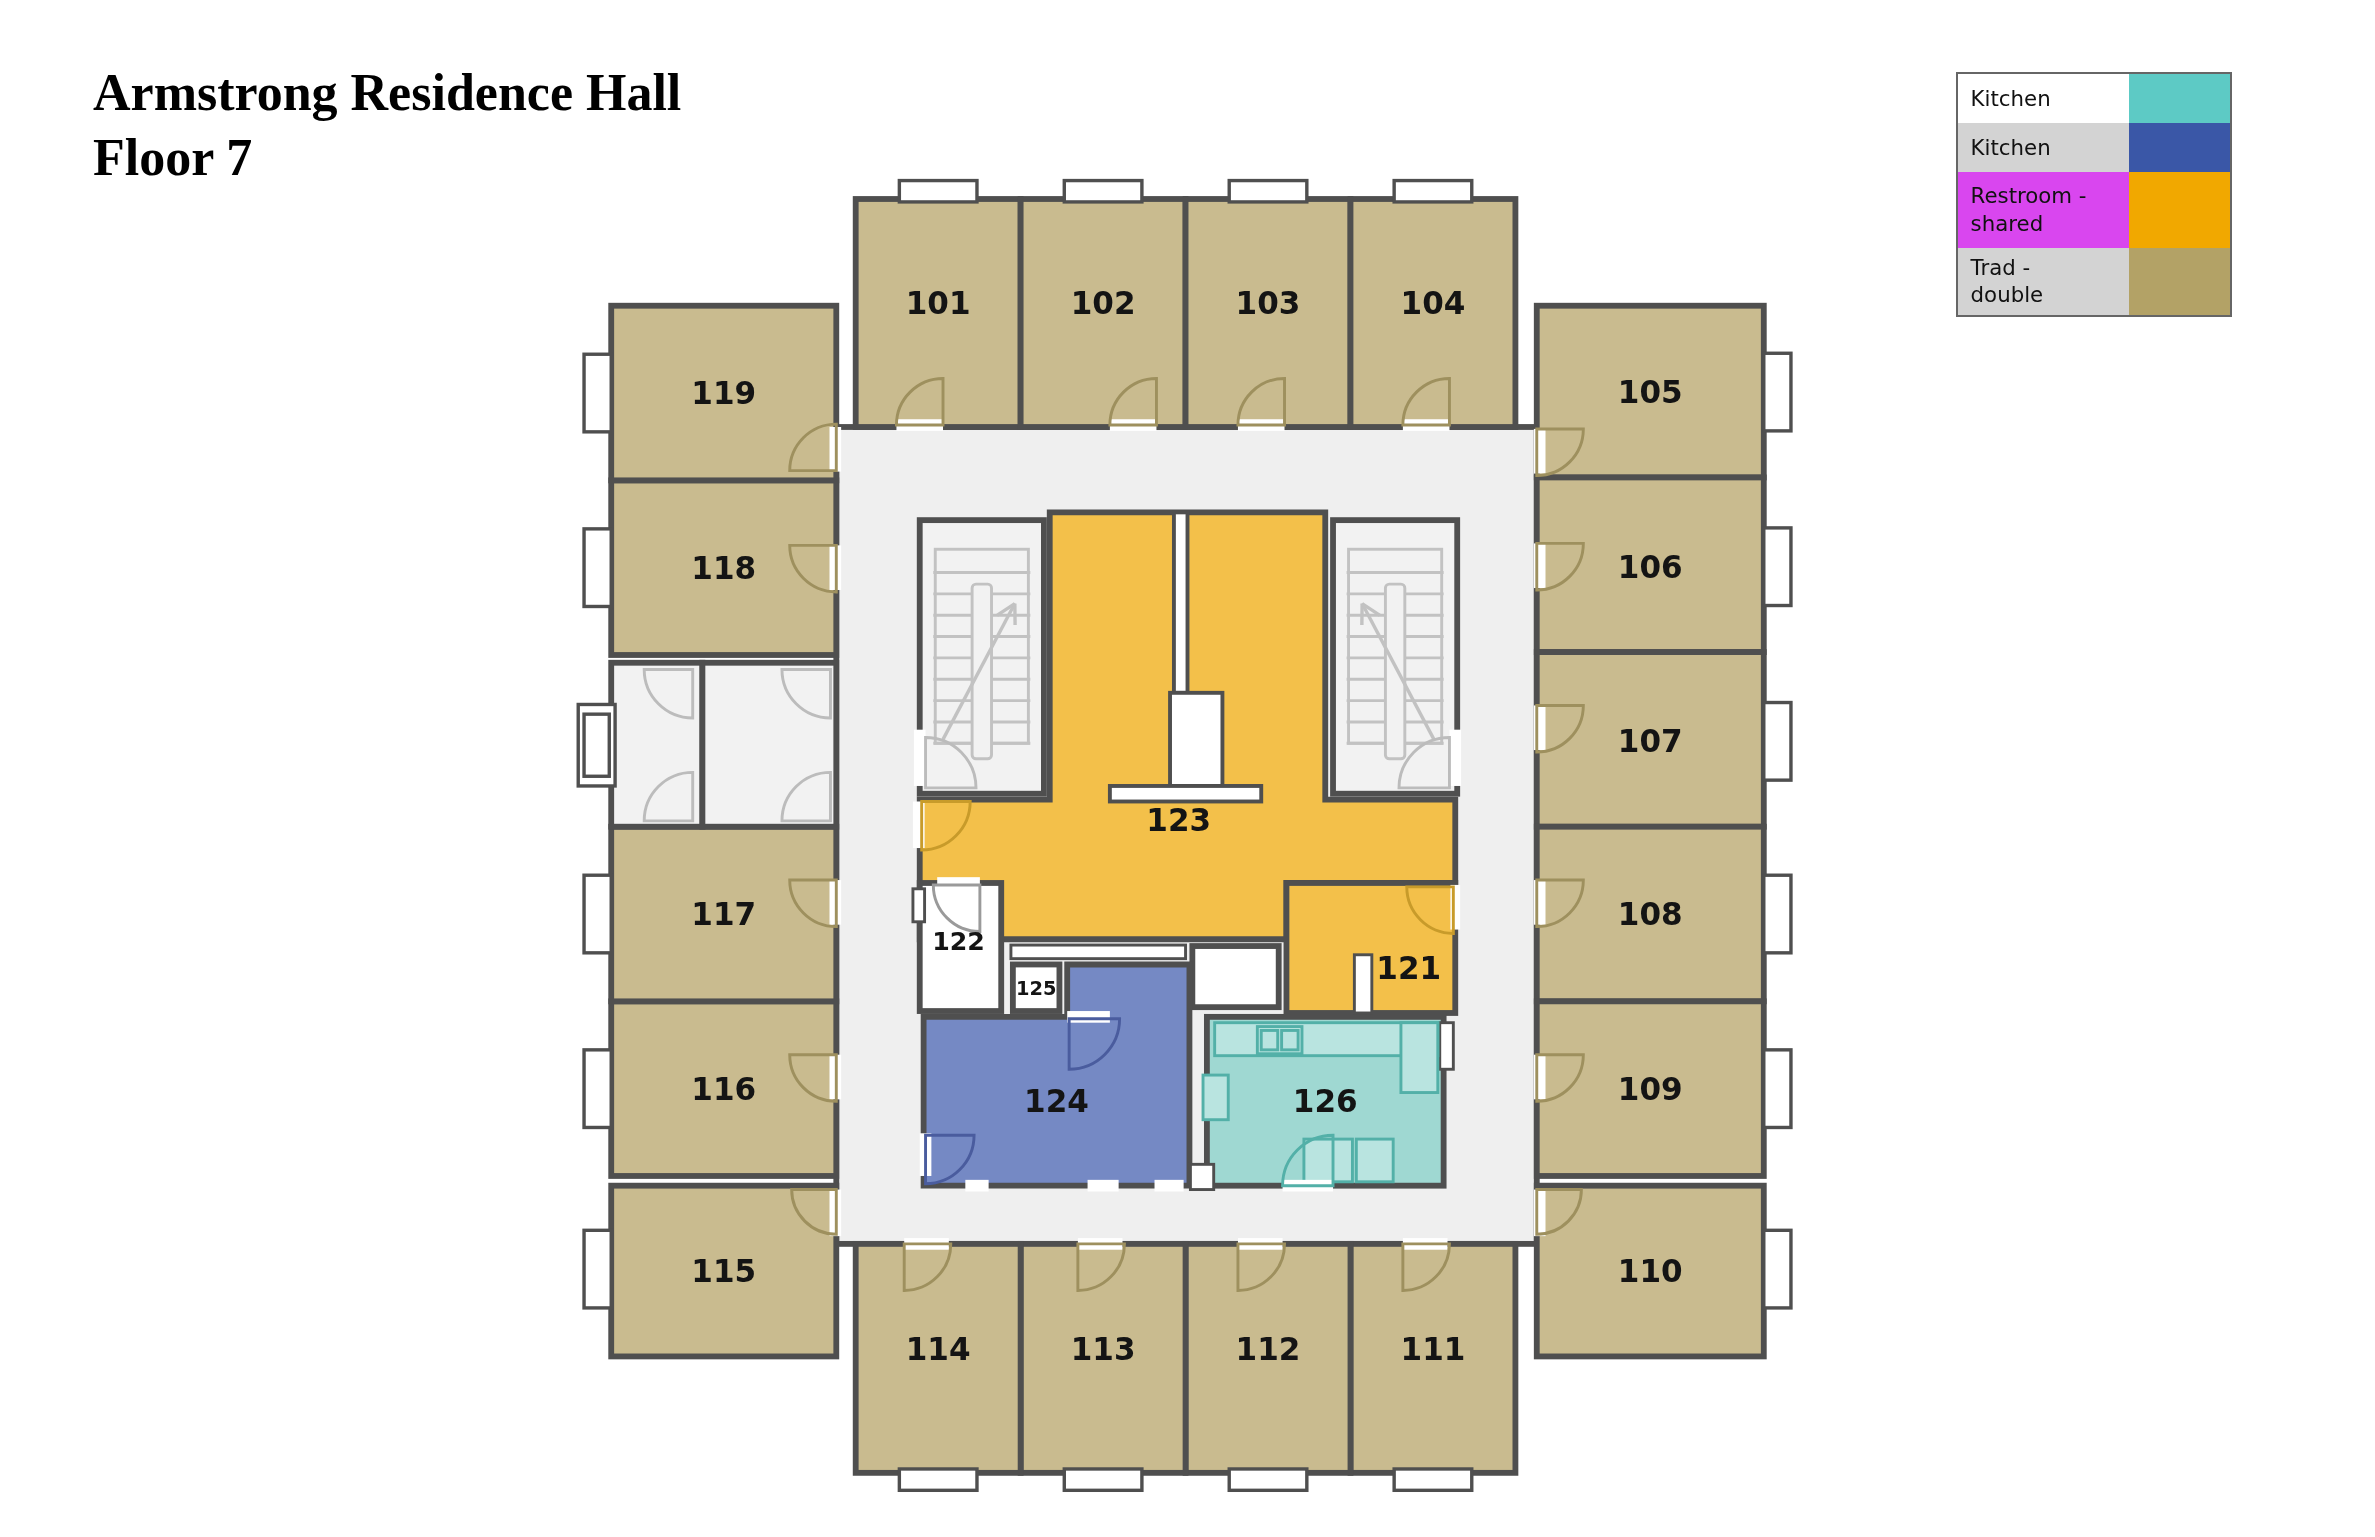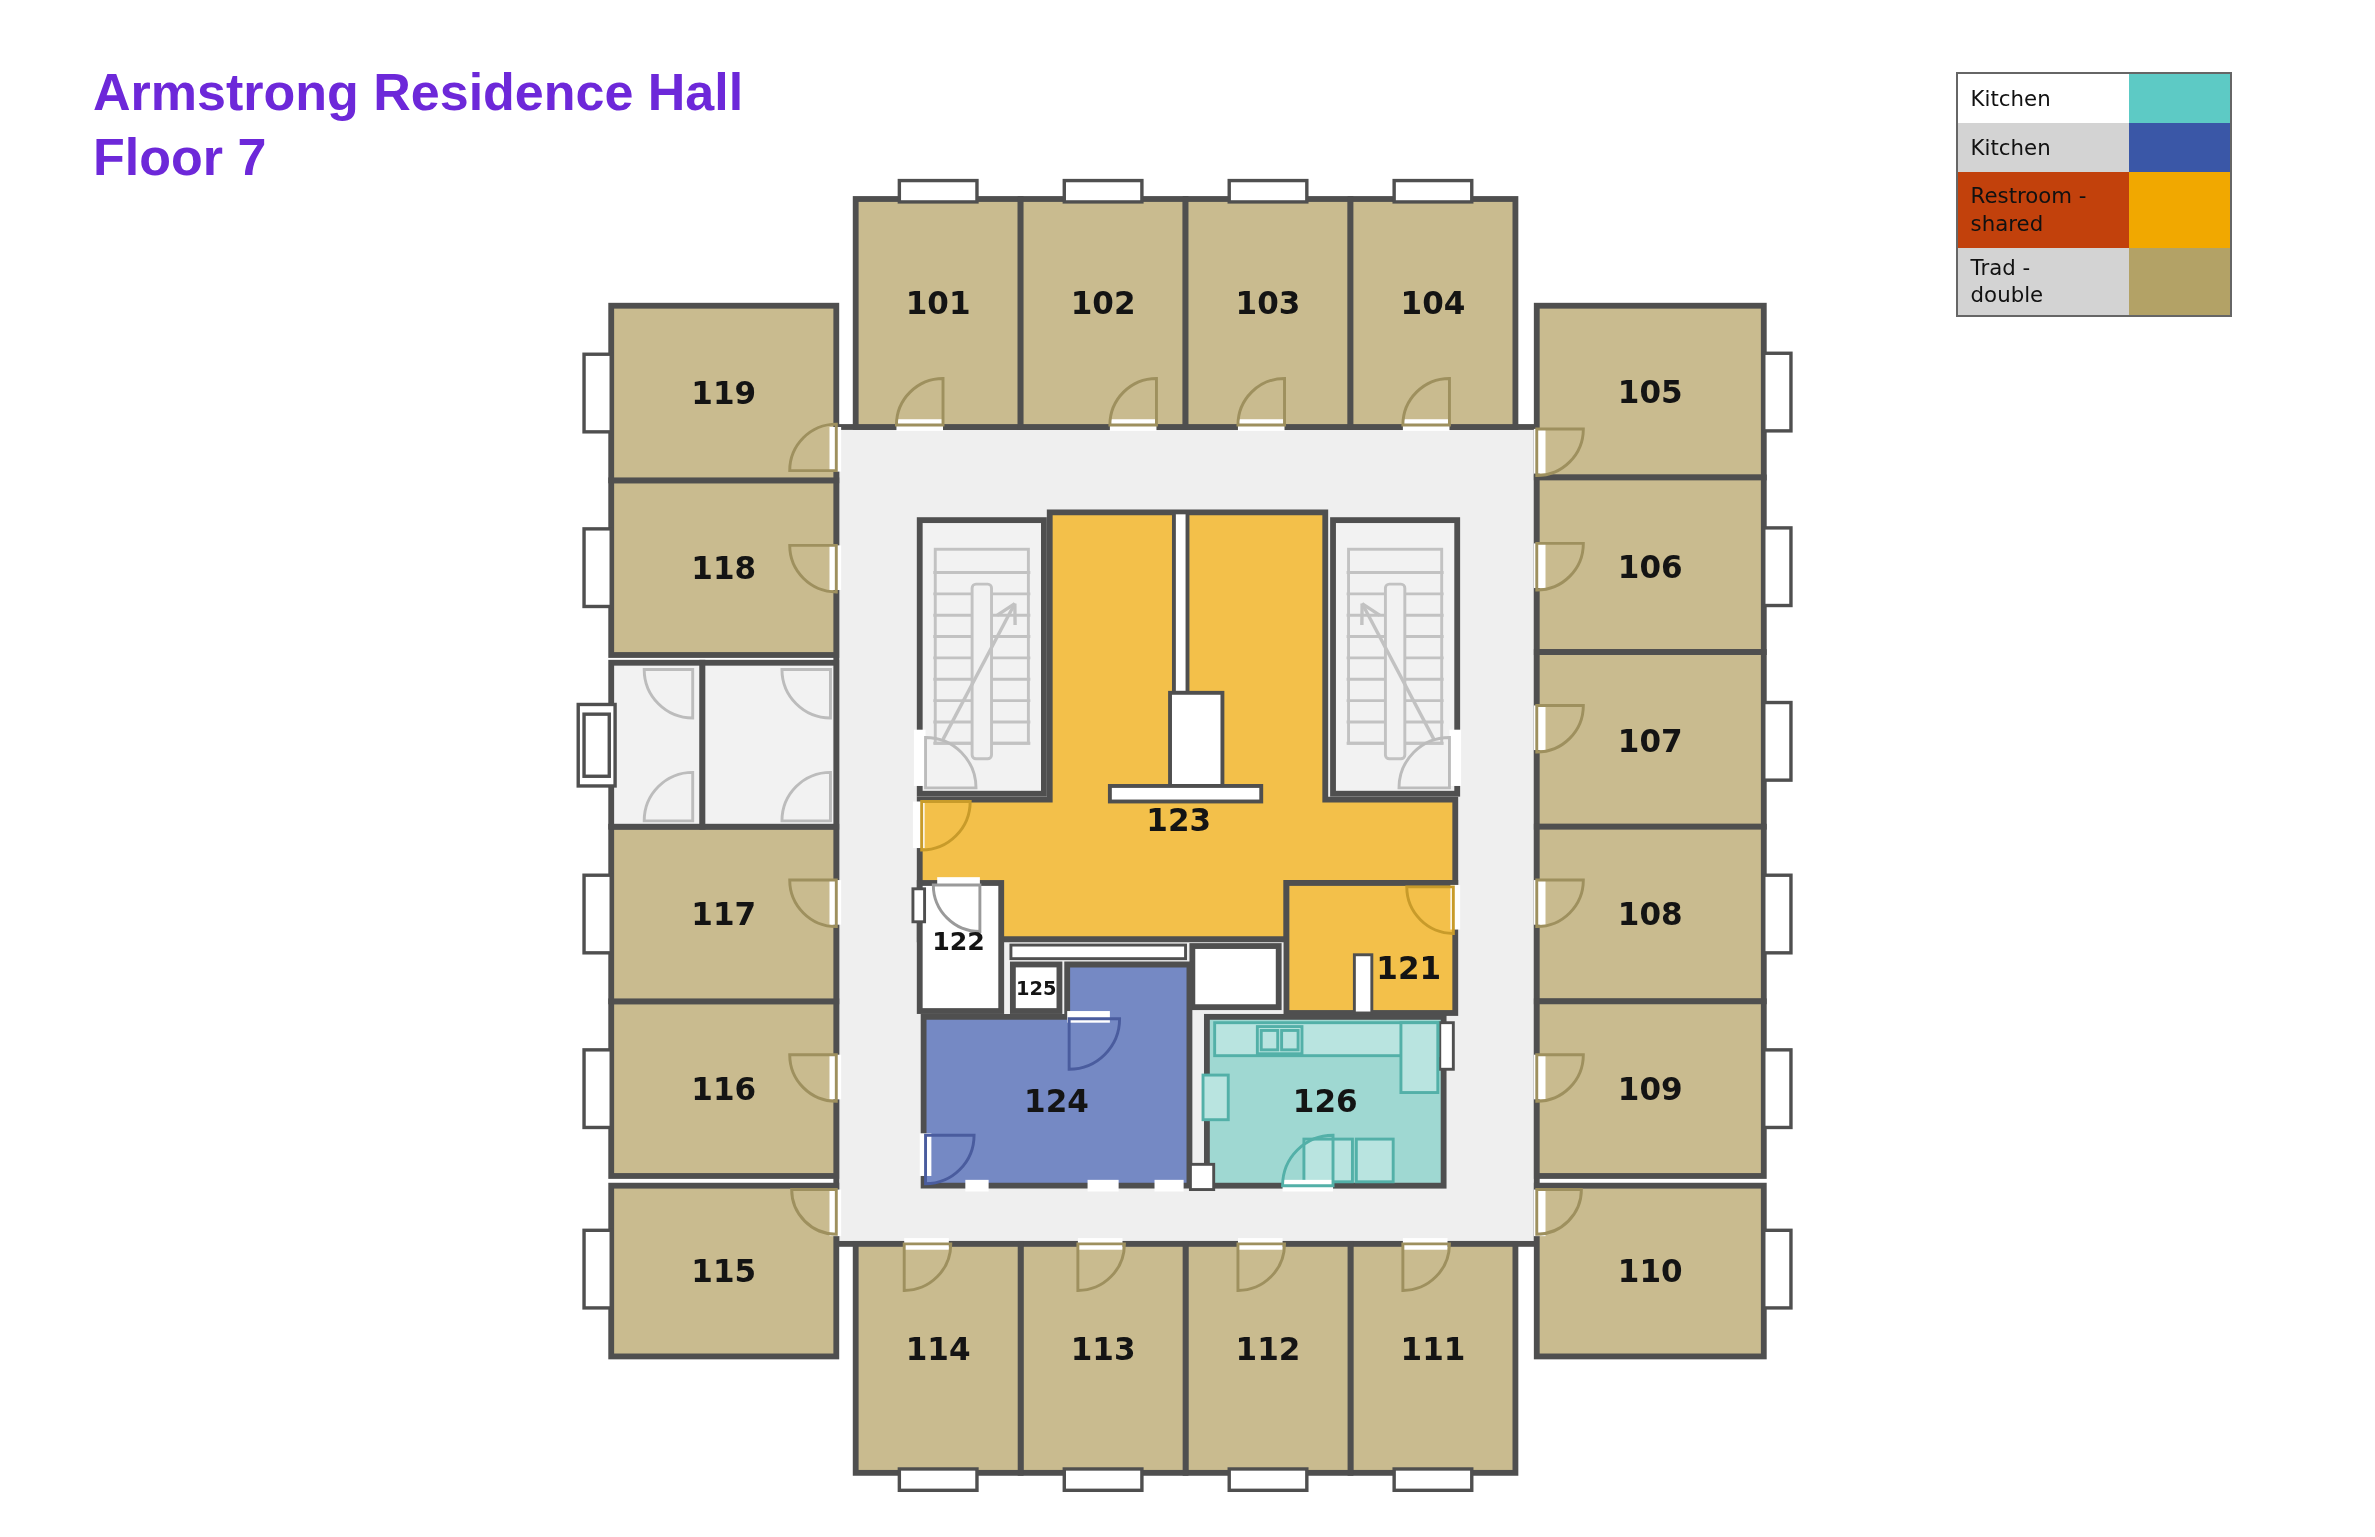--- a/index.html
+++ b/index.html
@@ -1,20 +1,20 @@
 <!DOCTYPE html>
 <html><head>
 <meta charset="utf-8">
 <style>
   html,body{margin:0;padding:0;background:#ffffff;}
   .stage{position:relative;width:2375px;height:1537px;background:#ffffff;overflow:hidden;
          font-family:"DejaVu Sans",sans-serif;}
   #plan-svg{position:absolute;left:0;top:0;}
-  .title{position:absolute;left:93px;top:60px;font-family:Liberation Sans, sans-serif;
-         font-weight:bold;font-size:52px;line-height:1.25;color:#6d28d9;}
+  .title{position:absolute;left:93px;top:60px;font-family:Liberation Serif, serif;
+         font-weight:bold;font-size:52px;line-height:1.25;color:#000000;}
   #legend{position:absolute;left:1956px;top:72px;width:276px;border:2.9px solid #666666;
           background:#ffffff;box-sizing:border-box;}
   .legend-row{display:flex;align-items:stretch;min-height:49px;}
   .legend-label{flex:1;display:flex;align-items:center;padding:5.8px 5.8px 5.8px 12.6px;
                 font-size:21.3px;color:#111;line-height:1.3;}
   .legend-swatch{width:101px;flex:0 0 101px;}
 </style>
 </head>
 <body>
 
@@ -213,21 +213,21 @@
   </div>
   <div id="legend">
       <div class="legend-row" style="background: rgb(255, 255, 255); min-height: 49px;">
         <div class="legend-label">Kitchen</div>
         <div class="legend-swatch" style="background: rgb(93, 202, 197);"></div>
       </div>
       <div class="legend-row" style="background: rgb(211, 211, 211); min-height: 49px;">
         <div class="legend-label">Kitchen</div>
         <div class="legend-swatch" style="background: rgb(58, 87, 167);"></div>
       </div>
-      <div class="legend-row" style="background: #c2410c; min-height: 76px;">
+      <div class="legend-row" style="background: #d946ef; min-height: 76px;">
         <div class="legend-label">Restroom - shared</div>
         <div class="legend-swatch" style="background: rgb(241, 168, 0);"></div>
       </div>
       <div class="legend-row" style="background: rgb(211, 211, 211); min-height: 49px; gap: 41px;">
         <div class="legend-label">Trad - double</div>
         <div class="legend-swatch" style="background: rgb(179, 162, 102);"></div>
       </div>
     </div>
 </div>
 

